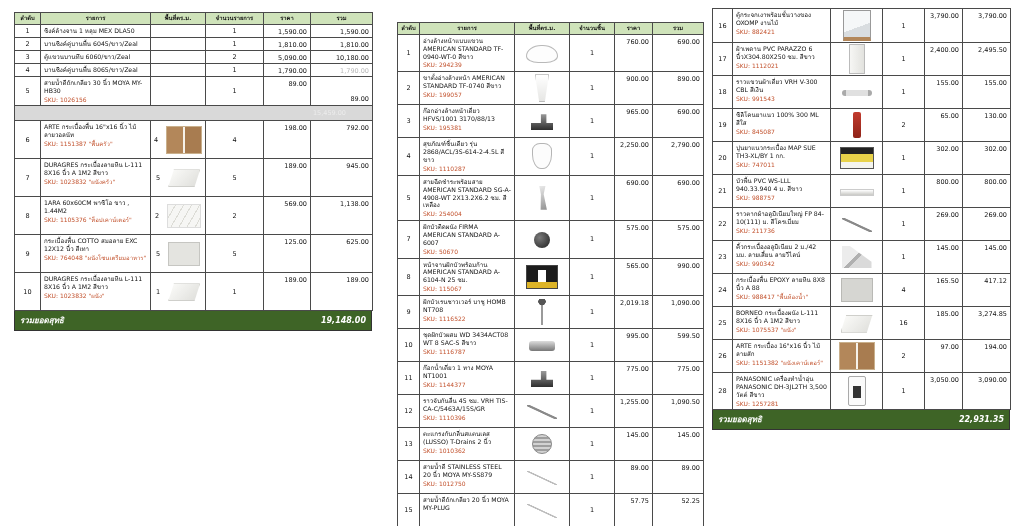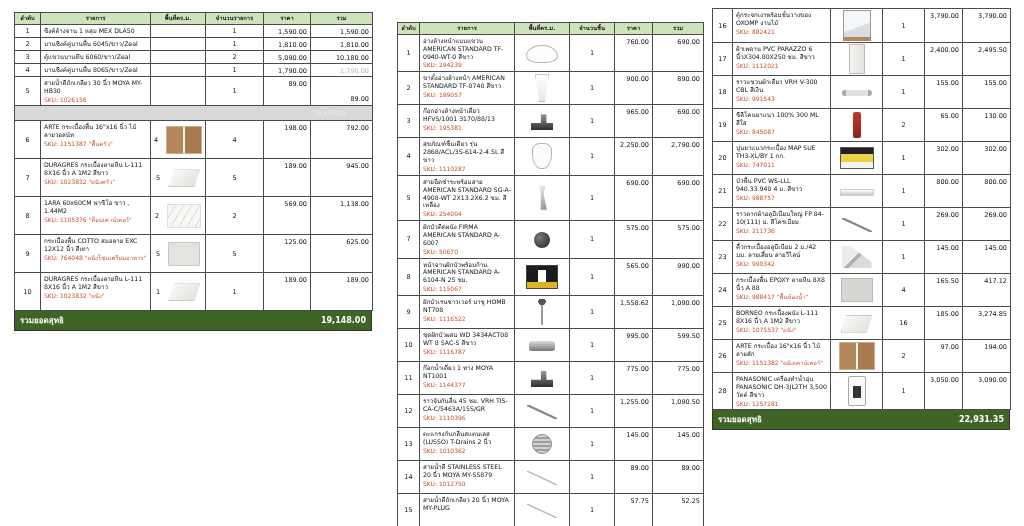--- a/index.html
+++ b/index.html
@@ -16,21 +16,21 @@
   .sku{color:#c2512c;margin-top:1px;font-size:6px;}
   .c-thumb{text-align:center;vertical-align:middle;position:relative;}
   .area{font-size:6.5px;margin-right:3px;vertical-align:middle;display:inline-block;}
   .c-qty{text-align:center;font-size:6.5px;vertical-align:middle;}
   .c-price,.c-total{text-align:right;font-size:6.5px;padding:3px 3px 1px 1px;}
   .c-total.muted{color:#b8b8b8;}
   .c-total.bottom{vertical-align:bottom;padding-bottom:2px;}
   tr.band td{background:#d9d9d9;color:#ececec;text-align:right;font-size:6.5px;
              padding:3px 26px 3px 2px;border-left:1px solid #4a4a4a;}
   .footer{box-sizing:border-box;background:#3e6426;color:#fff;display:flex;justify-content:space-between;
-          align-items:center;border:1px solid #333;border-top:none;font-size:8px;padding:3px 5px;font-weight:bold;}
+          align-items:center;border:1px solid #333;border-top:none;font-size:8px;padding:3px 5px;font-weight:bold;font-style:italic;}
   .kitchen tbody tr{height:13px;}
   .kitchen tbody tr.imgrow{height:38px;}
   .bathroom tbody tr{height:33px;}
   .bathroom2 tbody tr{height:33px;}
   
   .thumb{display:inline-block;width:34px;height:26px;vertical-align:middle;}
   .t-wood{background:linear-gradient(90deg,#b3875a 0 46%,#f6f2ea 46% 54%,#a87c50 54%);border:1px solid #c9b08c;}
   .t-tile{width:30px;height:16px;background:linear-gradient(135deg,#fcfcfa,#dededa);border:1px solid #cfcfcb;
           clip-path:polygon(18% 0,100% 0,82% 100%,0 100%);}
   .t-marble{width:32px;height:22px;background:repeating-linear-gradient(120deg,#f6f6f4 0 6px,#dcdcd6 6px 7px);border:1px solid #ddd;}
@@ -366,21 +366,21 @@
     <td class="c-no">9</td>
     <td class="c-name">
       <div class="name-text">ฝักบัวเรนชาวเวอร์ บาชู HOMB NT708</div>
       <div class="sku">SKU: 1116522</div>
     </td>
     <td class="c-thumb">
       
       <span class="thumb t-rain"></span>
     </td>
     <td class="c-qty">1</td>
-    <td class="c-price">1,558.62</td>
+    <td class="c-price">2,019.18</td>
     <td class="c-total">1,090.00</td>
   </tr>
         <tr class="imgrow">
     <td class="c-no">10</td>
     <td class="c-name">
       <div class="name-text">ชุดฝักบัวผสม WD 3434ACT08 WT 8 SAC-S สีขาว</div>
       <div class="sku">SKU: 1116787</div>
     </td>
     <td class="c-thumb">
       

